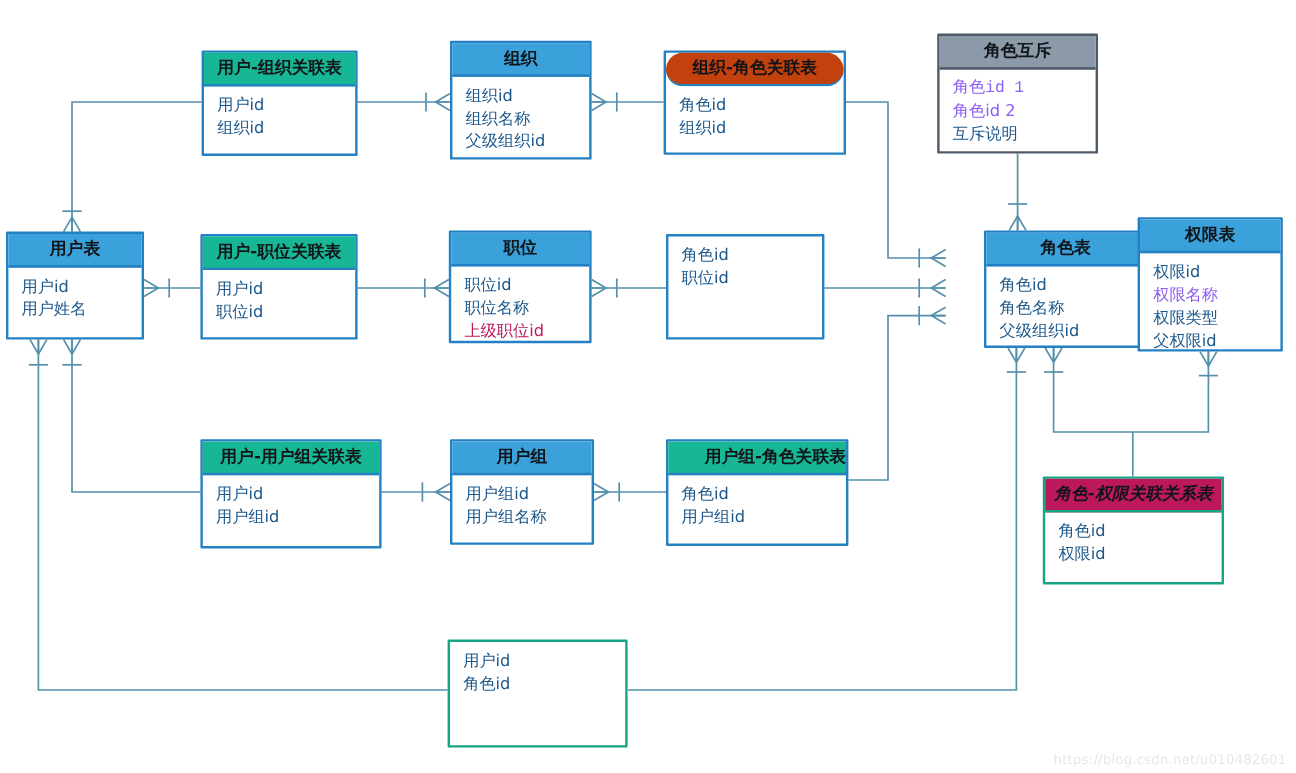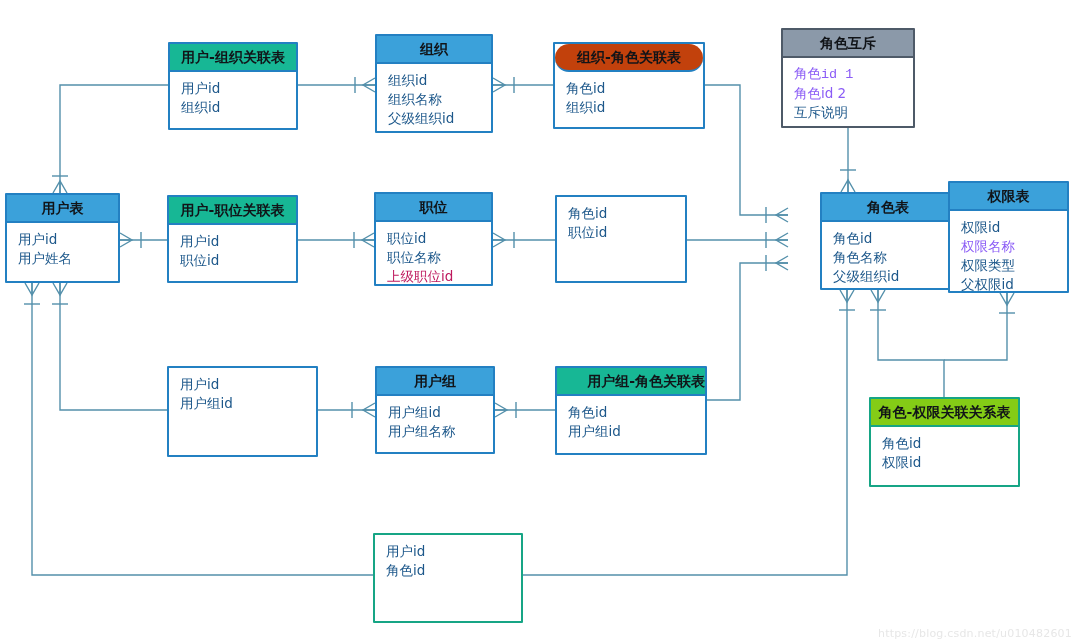--- a/index.html
+++ b/index.html
@@ -140,41 +140,42 @@
       <div class="entity" style="left: 948px; top: 181px; width: 121px; height: 112px; border-color: rgb(35, 128, 194);">
         <div class="entity-header" style="background: rgb(59, 161, 218); border-color: rgb(35, 128, 194);">权限表</div>
         <div class="entity-body">
           <div class="entity-field" style="color: rgb(28, 87, 138);">权限id</div>
           <div class="entity-field" style="color: #8b5cf6;">权限名称</div>
           <div class="entity-field" style="color: rgb(28, 87, 138);">权限类型</div>
           <div class="entity-field" style="color: rgb(28, 87, 138);">父权限id</div>
         </div>
       </div>
       <div class="entity" style="left: 167px; top: 366px; width: 151px; height: 91px; border-color: rgb(35, 128, 194);">
+        <div class="entity-header" style="background: rgb(23, 183, 149); border-color: rgb(35, 128, 194);">用户-用户组关联表</div>
         <div class="entity-body">
           <div class="entity-field" style="color: rgb(28, 87, 138);">用户id</div>
           <div class="entity-field" style="color: rgb(28, 87, 138);">用户组id</div>
         </div>
       </div>
       <div class="entity" style="left: 375px; top: 366px; width: 120px; height: 88px; border-color: rgb(35, 128, 194);">
         <div class="entity-header" style="background: rgb(59, 161, 218); border-color: rgb(35, 128, 194);">用户组</div>
         <div class="entity-body">
           <div class="entity-field" style="color: rgb(28, 87, 138);">用户组id</div>
           <div class="entity-field" style="color: rgb(28, 87, 138);">用户组名称</div>
         </div>
       </div>
       <div class="entity" style="left: 555px; top: 366px; width: 152px; height: 89px; border-color: rgb(35, 128, 194);">
         <div class="entity-header" style="background: rgb(23, 183, 149); border-color: rgb(35, 128, 194); text-align: right;">用户组-角色关联表</div>
         <div class="entity-body">
           <div class="entity-field" style="color: rgb(28, 87, 138);">角色id</div>
           <div class="entity-field" style="color: rgb(28, 87, 138);">用户组id</div>
         </div>
       </div>
       <div class="entity" style="left: 869px; top: 397px; width: 151px; height: 90px; border-color: rgb(22, 165, 133);">
-        <div class="entity-header" style="background: #84cc16; border-color: rgb(22, 165, 133);">角色-权限关联关系表</div>
+        <div class="entity-header" style="background: #be185d; border-color: rgb(22, 165, 133); font-style: italic;">角色-权限关联关系表</div>
         <div class="entity-body">
           <div class="entity-field" style="color: rgb(28, 87, 138);">角色id</div>
           <div class="entity-field" style="color: rgb(28, 87, 138);">权限id</div>
         </div>
       </div>
       <div class="entity" style="left: 373px; top: 533px; width: 150px; height: 90px; border-color: rgb(22, 165, 133);">
         <div class="entity-body">
           <div class="entity-field" style="color: rgb(28, 87, 138);">用户id</div>
           <div class="entity-field" style="color: rgb(28, 87, 138);">角色id</div>
         </div>

